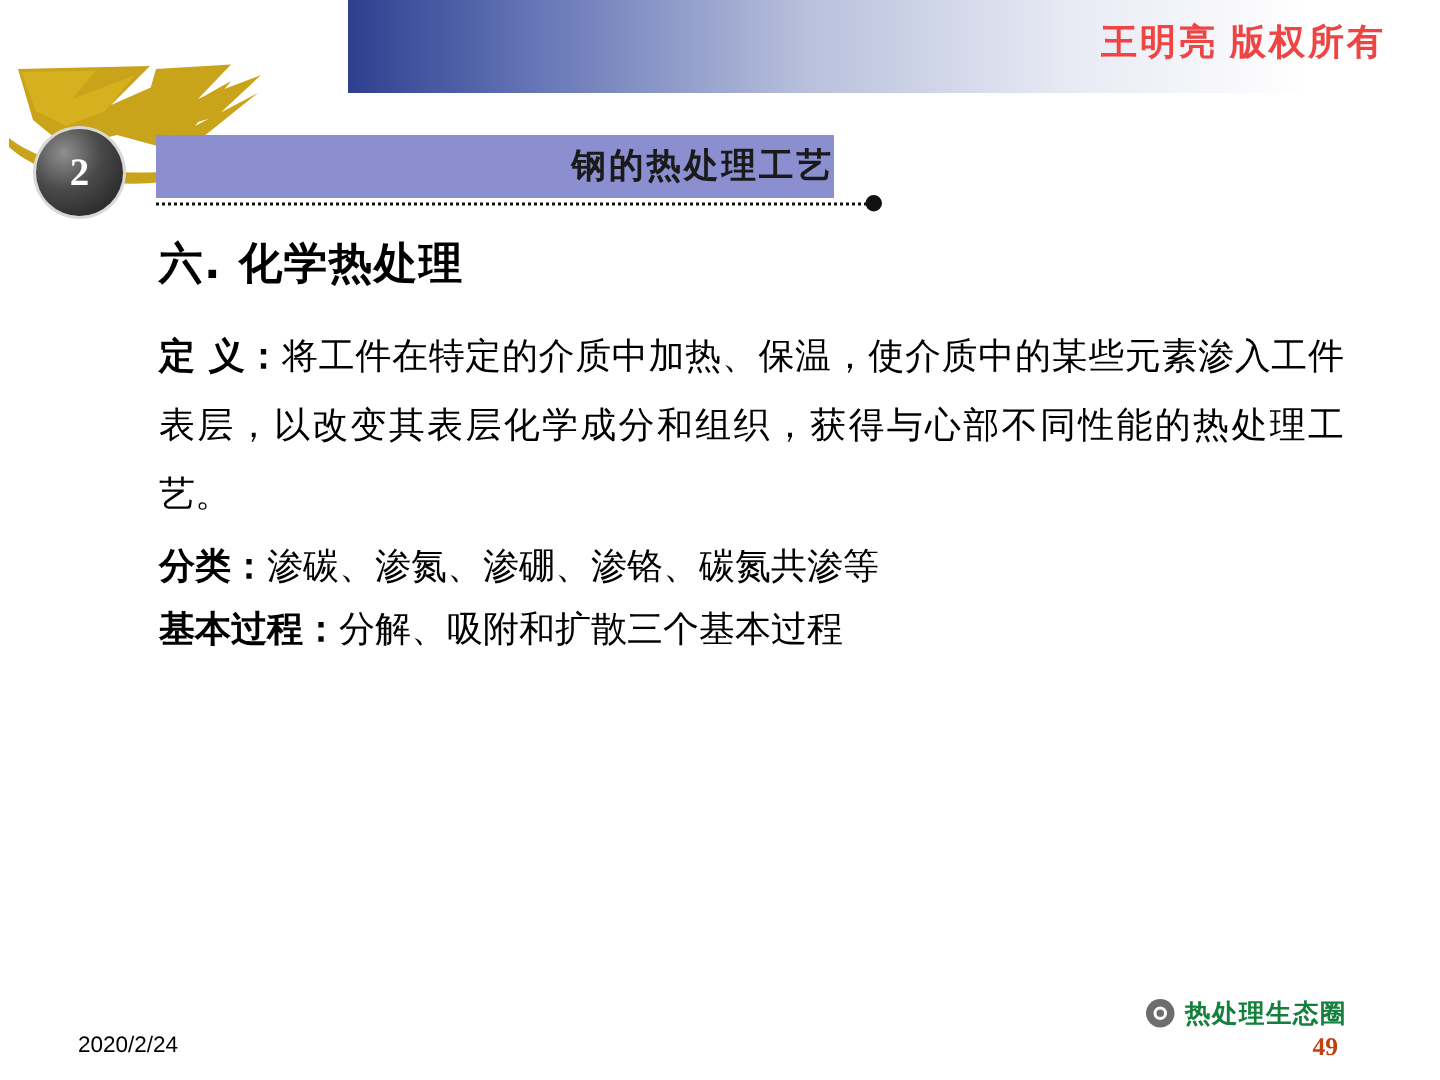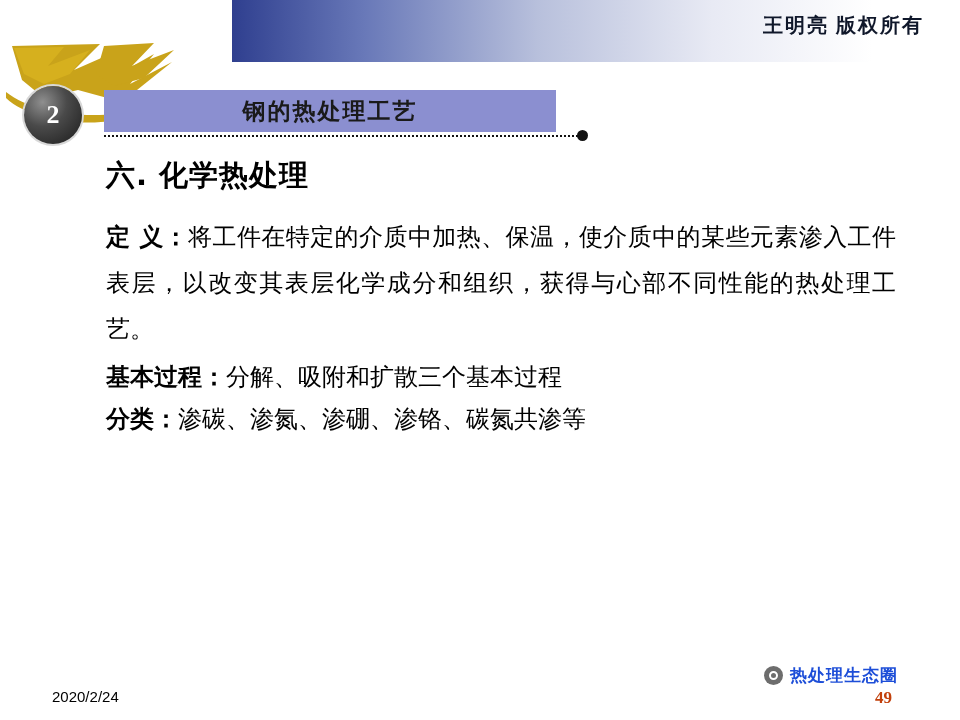--- a/index.html
+++ b/index.html
@@ -29,23 +29,23 @@
     top: 0px;
     width: 728px;
     height: 62px;
     background: linear-gradient(to right, #2f3f8f 0%, #6878b8 18%, #b8c0dc 42%, #e8eaf4 66%, #ffffff 88%, #ffffff 100%);
   }
   .copyright {
     position: absolute;
     right: 36px;
     top: 12px;
     font-family: "Liberation Serif", serif;
-    font-size: 20px;
-    font-weight: bold;
-    color: #0f172a;
+    font-size: 24px;
+    font-weight: bold;
+    color: #ef4444;
     letter-spacing: 2px;
     white-space: nowrap;
     margin-left: 44px;
   }
 
   
   .logo-wrap {
     position: absolute;
     left: 4px;
     top: 0px;
@@ -73,21 +73,21 @@
     height: 42px;
     background: #8b8fd0;
   }
   .title-text {
     position: absolute;
     left: 0;
     top: 0;
     width: 452px;
     height: 42px;
     line-height: 42px;
-    text-align: center;
+    text-align: right;
     font-family: "DejaVu Sans", sans-serif;
     font-size: 23px;
     font-weight: bold;
     color: #1a1a1a;
     letter-spacing: 2px;
   }
   .title-underline {
     position: absolute;
     left: 104px;
     top: 135px;
@@ -201,21 +201,21 @@
     left: 5px; top: 5px;
     width: 9px; height: 9px;
     border-radius: 50%;
     border: 2px solid #ffffff;
     box-sizing: border-box;
   }
   .wm-text {
     font-family: "DejaVu Sans", sans-serif;
     font-size: 17px;
     font-weight: bold;
-    color: #1d4ed8;
+    color: #15803d;
     letter-spacing: 1px;
   }
 </style>
 </head>
 <body>
 
 <div class="slide">
 
   <div class="top-band"></div>
 
@@ -240,23 +240,23 @@
   <div class="title-underline"></div>
   <div class="title-dot"></div>
 
   <div class="body-block">
     <div class="heading">六. 化学热处理</div>
 
     <p class="para"><span class="lbl">定 义：</span><span>将工件在特定的介质中加热、保温，使介质中的某些元素渗入工件表层，以改变其表层化学成分和组织，获得与心部不同性能的热处理工艺。</span></p>
 
     <div class="gap-sm"></div>
 
+    <p class="line"><span class="lbl">分类：</span><span>渗碳、渗氮、渗硼、渗铬、碳氮共渗等</span></p>
+
     <p class="line"><span class="lbl">基本过程：</span><span>分解、吸附和扩散三个基本过程</span></p>
-
-    <p class="line"><span class="lbl">分类：</span><span>渗碳、渗氮、渗硼、渗铬、碳氮共渗等</span></p>
   </div>
 
   <div class="date">2020/2/24</div>
 
   <div class="wm">
     <div class="wm-badge"></div>
     <div class="wm-text">热处理生态圈</div>
   </div>
 
   <div class="page-num">49</div>

